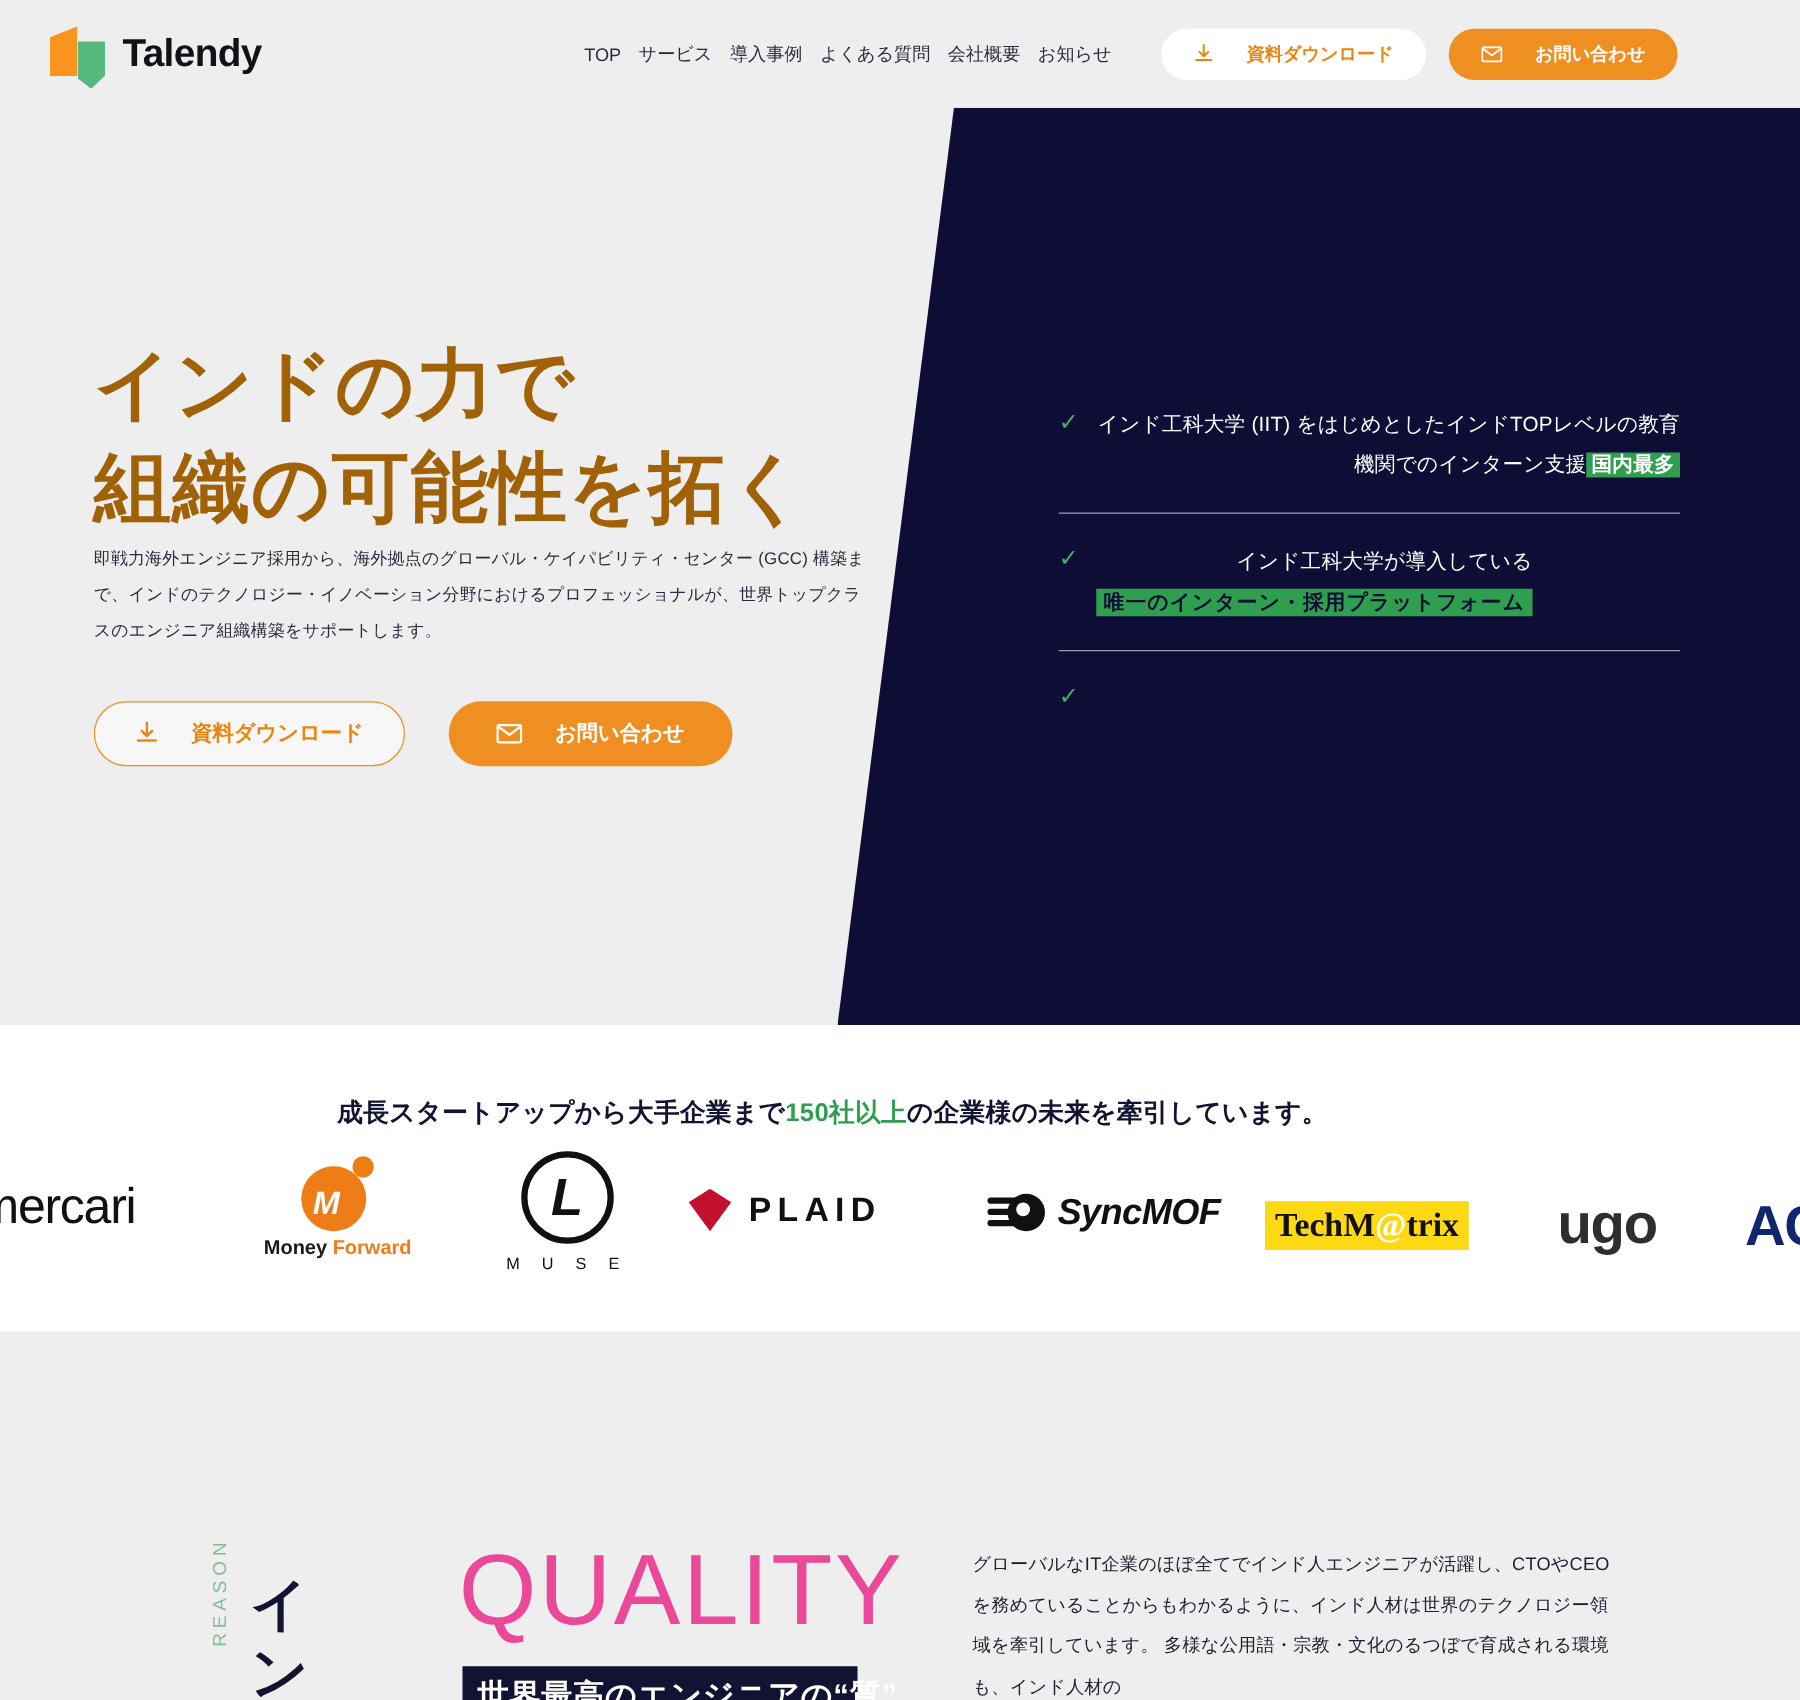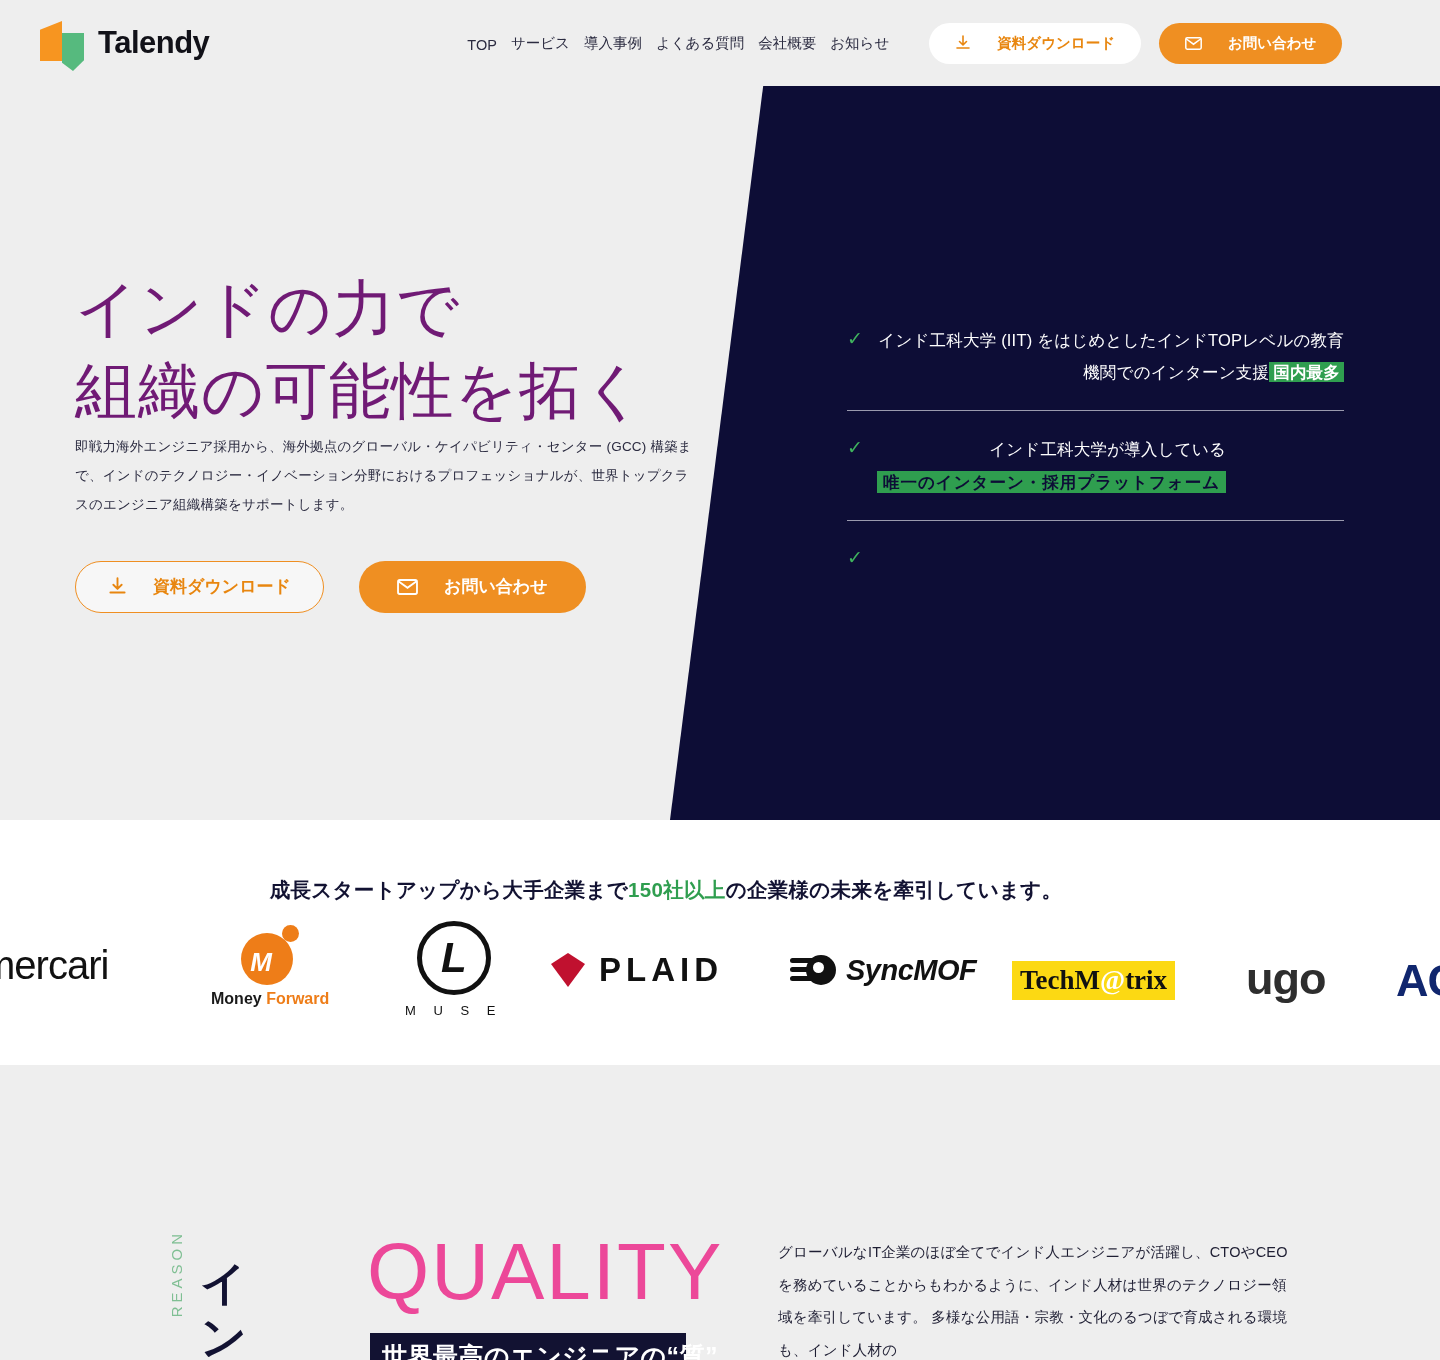--- a/index.html
+++ b/index.html
@@ -57,21 +57,21 @@
     position:absolute; top:86px; left:0; width:1440px; height:734px;
     background:#eeeeee; overflow:hidden;
   }
   .hero-dark{
     position:absolute; top:0; right:0; width:770px; height:734px;
     background:#0d0d36;
     clip-path:polygon(100% 0%, 100% 100%, 0% 100%, 12.1% 0%);
   }
   .hero-left{ position:absolute; left:75px; top:182px; width:620px; }
   .hero-title{
-    font-size:62px; font-weight:normal; color:#701a75; line-height:1.32;
+    font-size:62px; font-weight:bold; color:#a16207; line-height:1.32;
     letter-spacing:1px;
   }
   .hero-sub{
     font-size:13.5px; color:#2b2b40; line-height:2.15;
     letter-spacing:.2px;
   }
   .hero-btns{ margin-top:42px; display:flex; gap:35px; }
   .btn-dl-hero{
     background:#f7f7f7; color:#e8860f; border:1.5px solid #ef8f22;
     font-size:17px; font-weight:bold; padding:0 32px; height:52px;
@@ -126,21 +126,21 @@
     width:74px; height:74px; border:5px solid #111; border-radius:50%;
     display:flex; align-items:center; justify-content:center;
     font-size:42px; font-weight:bold; font-style:italic; color:#111;
   }
   .muse-text{ margin-top:8px; font-size:13px; letter-spacing:7px; color:#111; }
   .lg-plaid{ left:551px; top:26px; flex-direction:row; align-items:center; gap:14px;}
   .plaid-gem{
     width:34px; height:34px; background:#c0112f;
     clip-path:polygon(50% 0%,100% 32%,50% 100%,0% 32%);
   }
-  .plaid-text{ font-size:33px; font-weight:bold; color:#111; letter-spacing:5px; }
+  .plaid-text{ font-size:27px; font-weight:bold; color:#111; letter-spacing:5px; }
   .lg-sync{ left:790px; top:28px; flex-direction:row; align-items:center; gap:10px;}
   .sync-mark{ position:relative; width:46px; height:34px; }
   .sync-c{ position:absolute; right:0; top:2px; width:30px; height:30px; border-radius:50%; background:#111; }
   .sync-c:after{ content:""; position:absolute; left:7px; top:7px; width:11px; height:11px; border-radius:50%; background:#fff;}
   .sync-b1,.sync-b2,.sync-b3{ position:absolute; left:0; height:5px; background:#111; border-radius:3px;}
   .sync-b1{ top:5px; width:26px; } .sync-b2{ top:14px; width:20px; } .sync-b3{ top:23px; width:26px; }
   .sync-text{ font-size:29px; font-weight:bold; font-style:italic; color:#111; letter-spacing:-.5px;}
   .lg-tm{ left:1012px; top:36px; }
   .tm-box{ background:#fcd913; padding:4px 8px; font-family:"Liberation Serif",serif;
            font-size:27px; font-weight:bold; color:#111; white-space:nowrap;}

